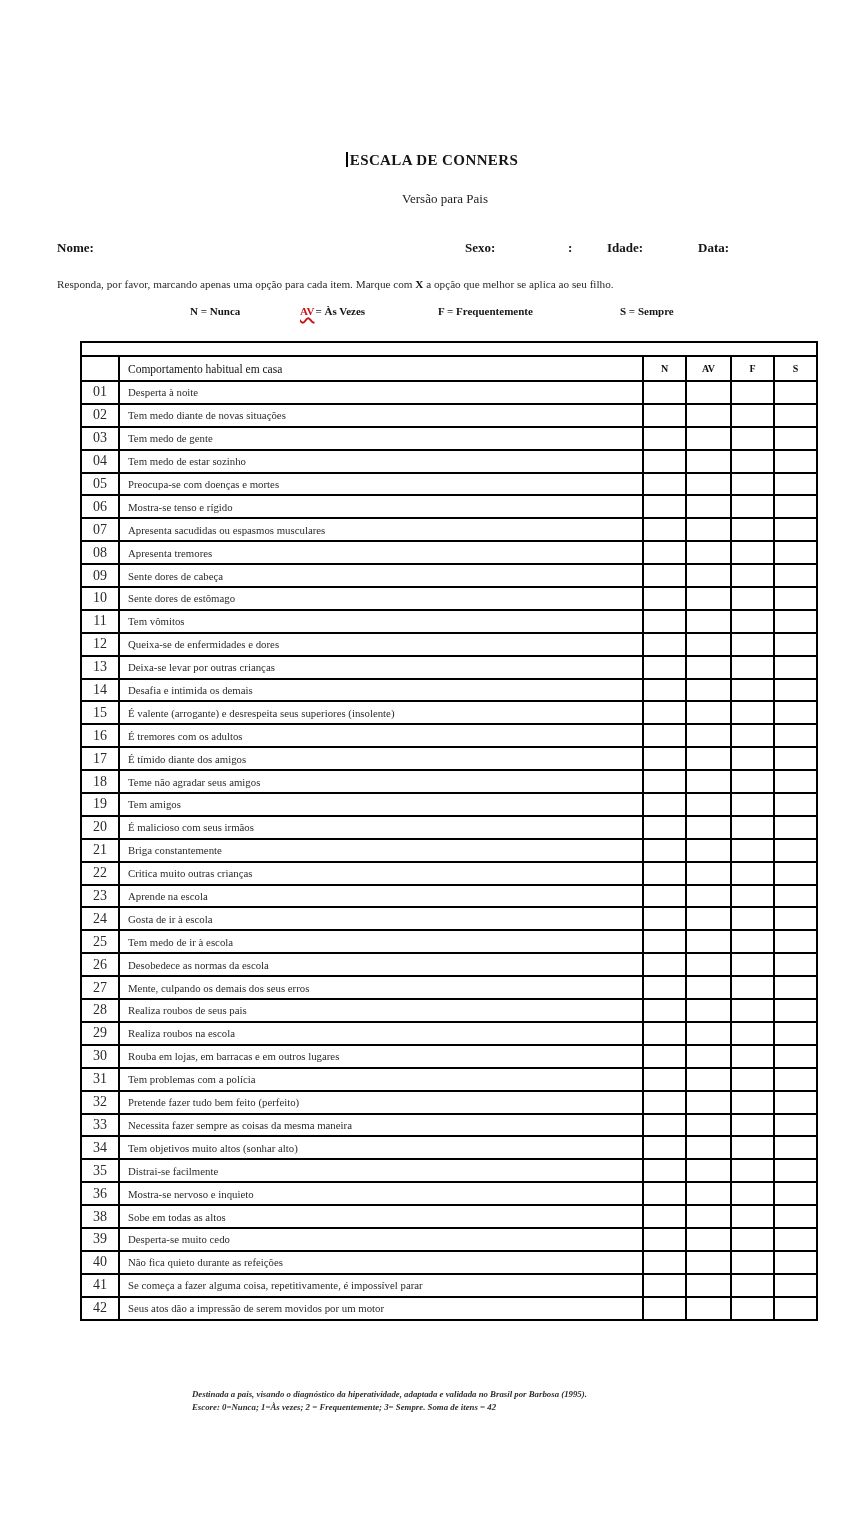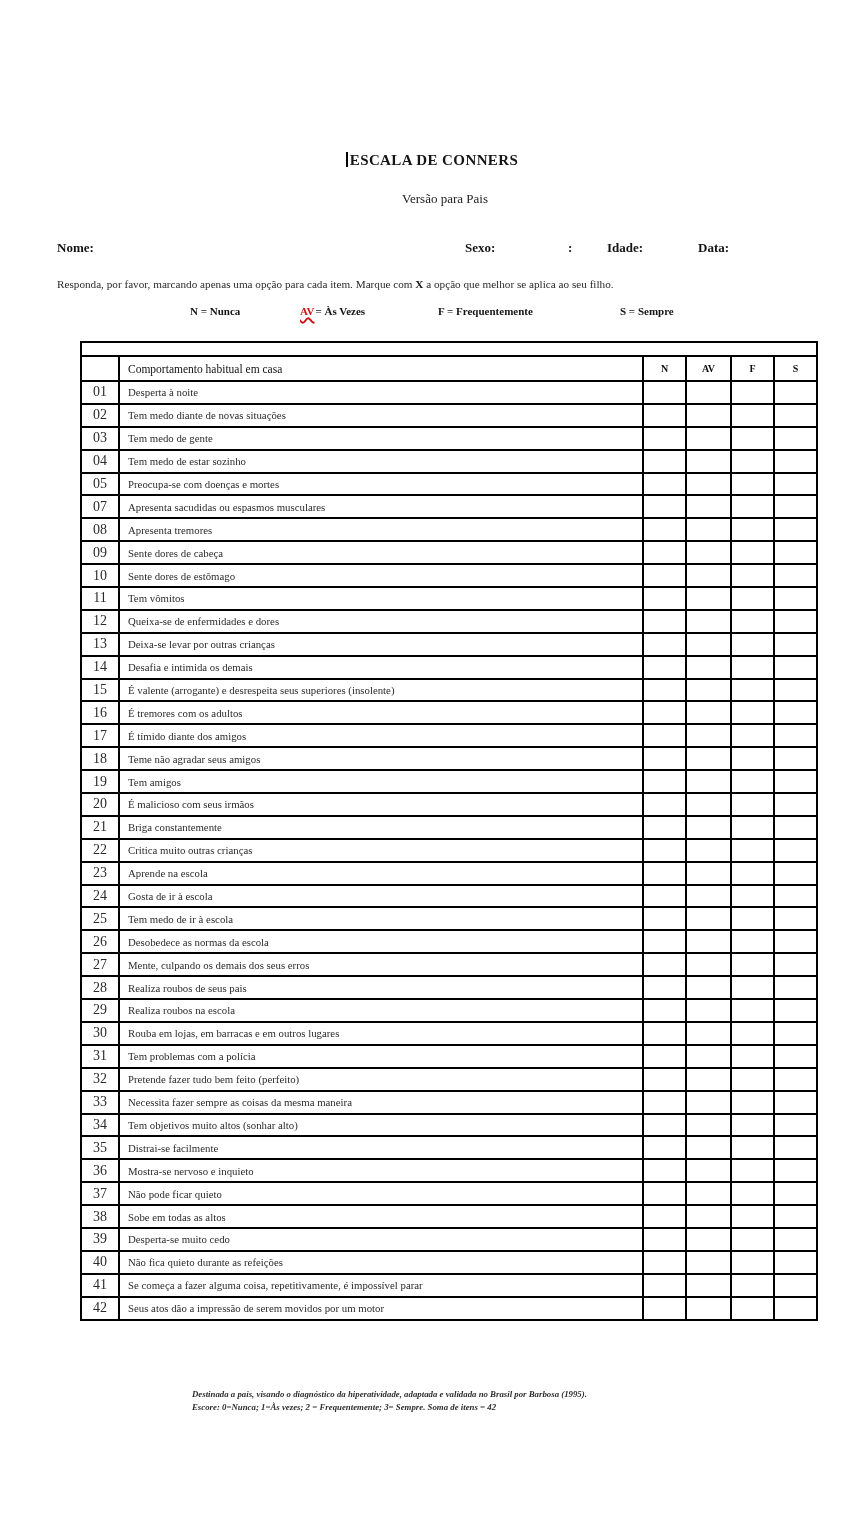--- a/index.html
+++ b/index.html
@@ -157,20 +157,28 @@
 
         <tr class="item-row">
           <td class="num">05</td>
           <td class="desc">Preocupa-se com doenças e mortes</td>
           <td class="ans"></td>
           <td class="ans"></td>
           <td class="ans"></td>
           <td class="ans"></td>
         </tr>
 
+        <tr class="item-row">
+          <td class="num">06</td>
+          <td class="desc">Mostra-se tenso e rígido</td>
+          <td class="ans"></td>
+          <td class="ans"></td>
+          <td class="ans"></td>
+          <td class="ans"></td>
+        </tr>
 
         <tr class="item-row">
           <td class="num">07</td>
           <td class="desc">Apresenta sacudidas ou espasmos musculares</td>
           <td class="ans"></td>
           <td class="ans"></td>
           <td class="ans"></td>
           <td class="ans"></td>
         </tr>
 
@@ -428,28 +436,20 @@
 
         <tr class="item-row">
           <td class="num">36</td>
           <td class="desc">Mostra-se nervoso e inquieto</td>
           <td class="ans"></td>
           <td class="ans"></td>
           <td class="ans"></td>
           <td class="ans"></td>
         </tr>
 
-        <tr class="item-row">
-          <td class="num">37</td>
-          <td class="desc">Não pode ficar quieto</td>
-          <td class="ans"></td>
-          <td class="ans"></td>
-          <td class="ans"></td>
-          <td class="ans"></td>
-        </tr>
 
         <tr class="item-row">
           <td class="num">38</td>
           <td class="desc">Sobe em todas as altos</td>
           <td class="ans"></td>
           <td class="ans"></td>
           <td class="ans"></td>
           <td class="ans"></td>
         </tr>
 

